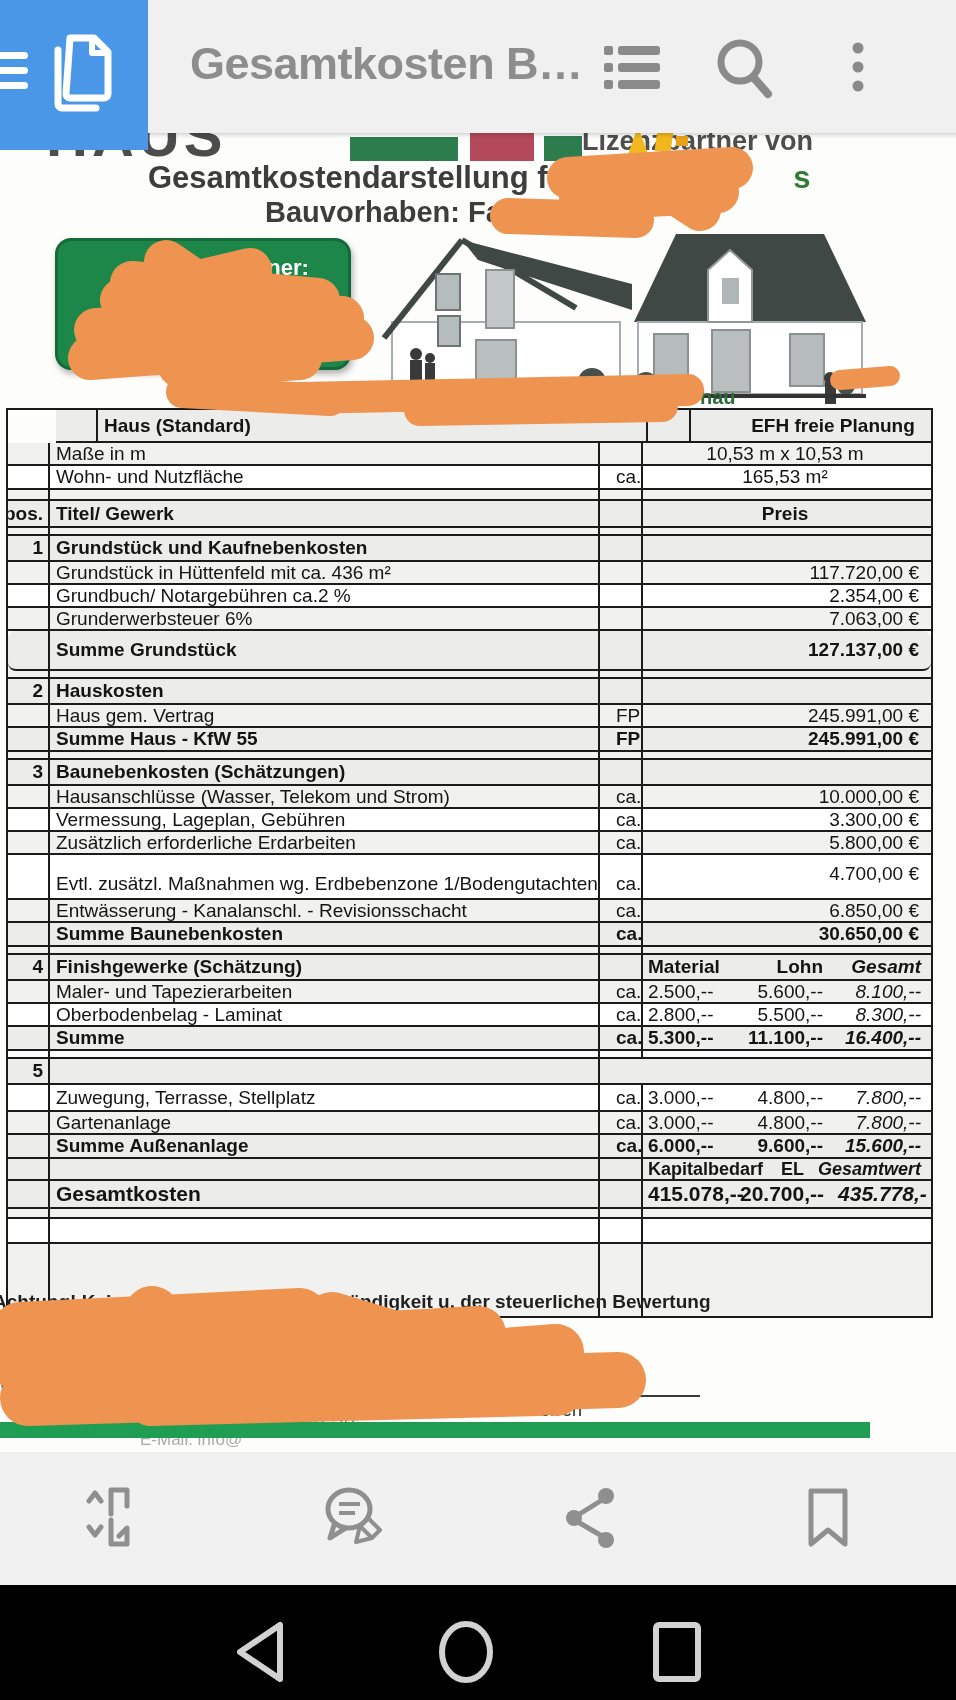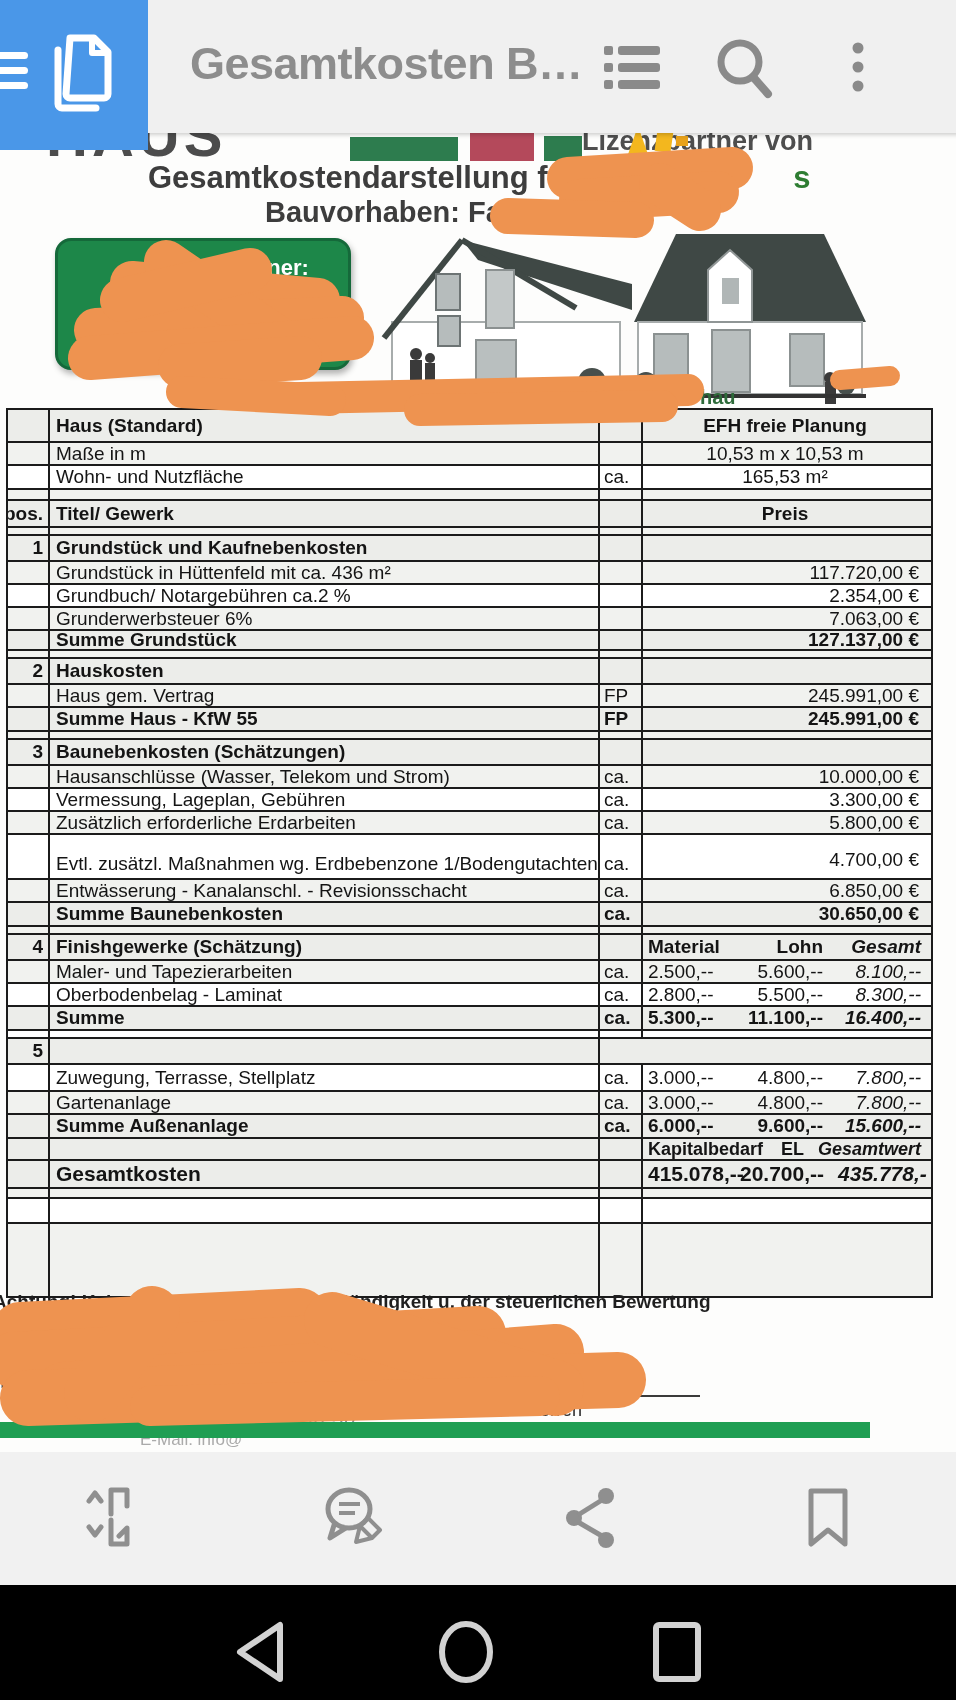--- a/index.html
+++ b/index.html
@@ -39,31 +39,31 @@
               border-bottom:none;color:#141414;}
   .trow{display:grid;grid-template-columns:42px 550px 43px 284px;border-bottom:2px solid #1b1b1b;
         box-sizing:border-box;background:#fff;}
   .trow:nth-child(even){background:#f1f2ef;}
   .trow.b{font-weight:700;background:#ecedea;}
   .tc{border-right:2px solid #1b1b1b;display:flex;align-items:center;font-size:19px;
       overflow:hidden;white-space:nowrap;box-sizing:border-box;}
   .tc:last-child{border-right:none;}
   .tc.pos{justify-content:flex-end;padding-right:5px;font-weight:700;}
   .tc.desc{padding-left:6px;}
-  .tc.ca{padding-left:4px;}
+  .tc.ca{padding-left:16px;}
   .tc.val{justify-content:flex-end;padding-right:8px;}
   .tc.val.center{justify-content:center;padding-right:0;}
   .tc.val.money{justify-content:space-between;padding:0 6px 0 5px;}
   .m0{min-width:92px;text-align:left;}
   .m1{flex:1;text-align:right;padding-right:14px;}
   .m2{min-width:84px;text-align:right;font-style:italic;}
   .trow.small .tc{font-size:18px;}
   .trow.big .tc{font-size:21px;}
   .trow.tall .tc{align-items:flex-end;padding-bottom:3px;}
-  .trow.tall .tc.val{align-items:flex-start;padding-top:14px;}
+  .trow.tall .tc.val{align-items:flex-start;padding-top:8px;}
 
   .disclaimer{position:absolute;left:-7px;top:1173px;font-size:19px;font-weight:600;color:#1f1f1f;white-space:nowrap;}
 
   
   .f-company{position:absolute;left:390px;top:1200px;font-size:40px;font-weight:800;color:#3a3a3a;}
   .f-bera{position:absolute;left:0px;top:1248px;font-size:24px;font-weight:700;color:#2c2c2c;}
   .f-gmbh{position:absolute;left:342px;top:1258px;font-size:15px;color:#777;transform:rotate(-4deg);}
   .f-herren{position:absolute;left:384px;top:1248px;font-size:23px;font-weight:700;color:#2c2c2c;}
   .f-line{position:absolute;left:452px;top:1277px;width:248px;height:2px;background:#3a3a3a;}
   .f-bauherren{position:absolute;left:498px;top:1282px;font-size:18px;color:#2c2c2c;}
@@ -189,21 +189,21 @@
         <circle cx="468" cy="164" r="9" fill="#474f4c"></circle>
         <line x1="256" y1="174" x2="488" y2="174" stroke="#333" stroke-width="4"></line>
       </g>
     </svg>
 
     <div class="addr" style="left:228px">K</div>
     <div class="addr" style="left:256px">enth</div>
     <div class="addr dark" style="left:700px">hau</div>
 
     <div class="cost-table">
-        <div class="trow b" style="height: 33px;">
+        <div class="trow b" style="height: 33px; margin-left: 48px;">
           <div class="tc pos"></div>
           <div class="tc desc">Haus (Standard)</div>
           <div class="tc ca"></div>
           <div class="tc val center">EFH freie Planung</div>
         </div>
         <div class="trow" style="height: 23px;">
           <div class="tc pos"></div>
           <div class="tc desc">Maße in m</div>
           <div class="tc ca"></div>
           <div class="tc val center">10,53 m  x 10,53 m</div>
@@ -249,21 +249,21 @@
           <div class="tc desc">Grundbuch/ Notargebühren ca.2 %</div>
           <div class="tc ca"></div>
           <div class="tc val">2.354,00 €</div>
         </div>
         <div class="trow" style="height: 23px;">
           <div class="tc pos"></div>
           <div class="tc desc">Grunderwerbsteuer 6%</div>
           <div class="tc ca"></div>
           <div class="tc val">7.063,00 €</div>
         </div>
-        <div class="trow b" style="height: 20px;">
+        <div class="trow b" style="height: 40px; border-radius: 8px;">
           <div class="tc pos"></div>
           <div class="tc desc">Summe Grundstück</div>
           <div class="tc ca"></div>
           <div class="tc val">127.137,00 €</div>
         </div>
         <div class="trow" style="height: 8px;">
           <div class="tc pos"></div>
           <div class="tc desc"></div>
           <div class="tc ca"></div>
           <div class="tc val"></div>

